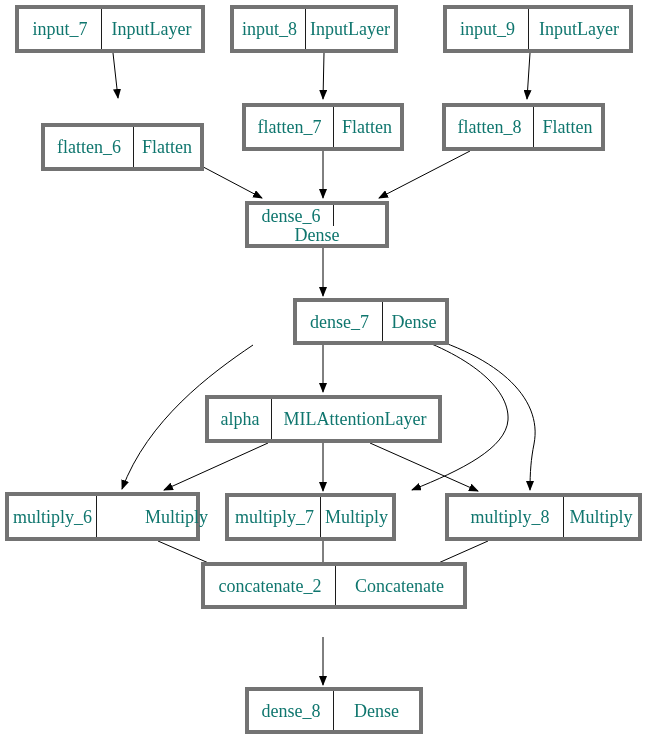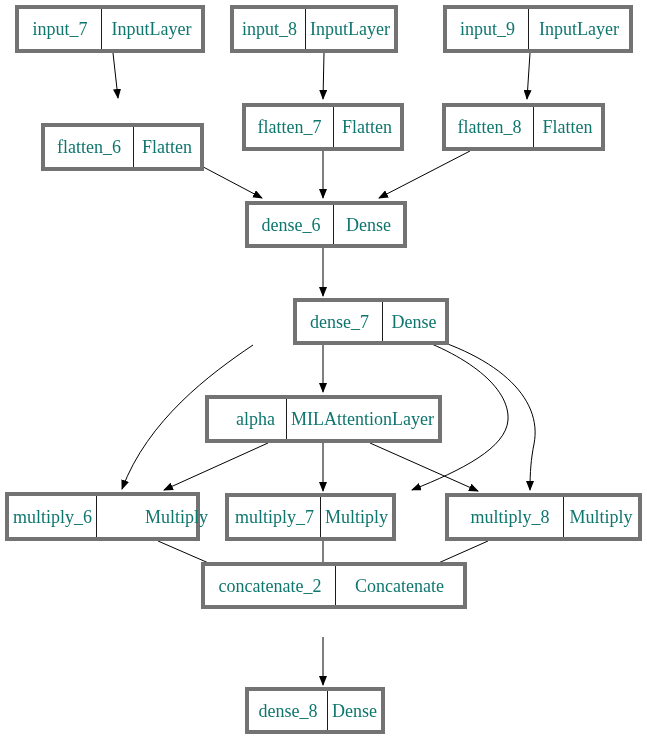--- a/index.html
+++ b/index.html
@@ -85,31 +85,31 @@
   </div>
   <div class="node" style="left:242px; top:103px; width:162px; height:48px;">
     <span class="cell name" style="width:88px">flatten_7</span>
     <span class="cell type">Flatten</span>
   </div>
   <div class="node" style="left:442px; top:103px; width:163px; height:48px;">
     <span class="cell name" style="width:88px">flatten_8</span>
     <span class="cell type">Flatten</span>
   </div>
 
-  <div class="node" style="left:245px; top:201px; width:162px; height:47px;">
+  <div class="node" style="left:245px; top:201px; width:144px; height:47px;flex-direction:column;">
     <span class="cell name" style="width:85px">dense_6</span>
     <span class="cell type">Dense</span>
   </div>
 
   <div class="node" style="left:245px; top:298px; width:156px; height:47px;margin-left:48px;">
     <span class="cell name" style="width:86px">dense_7</span>
     <span class="cell type">Dense</span>
   </div>
 
-  <div class="node" style="left:205px; top:395px; width:237px; height:48px;padding-left:16px;">
+  <div class="node" style="left:205px; top:395px; width:237px; height:48px;">
     <span class="cell name" style="width:63px">alpha</span>
     <span class="cell type">MILAttentionLayer</span>
   </div>
 
   <div class="node" style="left:5px; top:492px; width:195px; height:49px;gap:44px;">
     <span class="cell name" style="width:107px">multiply_6</span>
     <span class="cell type">Multiply</span>
   </div>
   <div class="node" style="left:225px; top:493px; width:171px; height:48px;">
     <span class="cell name" style="width:107px">multiply_7</span>
@@ -118,18 +118,18 @@
   <div class="node" style="left:445px; top:493px; width:197px; height:48px;padding-left:8px;">
     <span class="cell name" style="width:107px">multiply_8</span>
     <span class="cell type">Multiply</span>
   </div>
 
   <div class="node" style="left:201px; top:562px; width:266px; height:47px;justify-content:space-between;">
     <span class="cell name" style="width:131px">concatenate_2</span>
     <span class="cell type">Concatenate</span>
   </div>
 
-  <div class="node" style="left:245px; top:687px; width:140px; height:47px;">
+  <div class="node" style="left:245px; top:687px; width:178px; height:47px;">
     <span class="cell name" style="width:85px">dense_8</span>
     <span class="cell type">Dense</span>
   </div>
 
 </div>
 
 </body></html>

